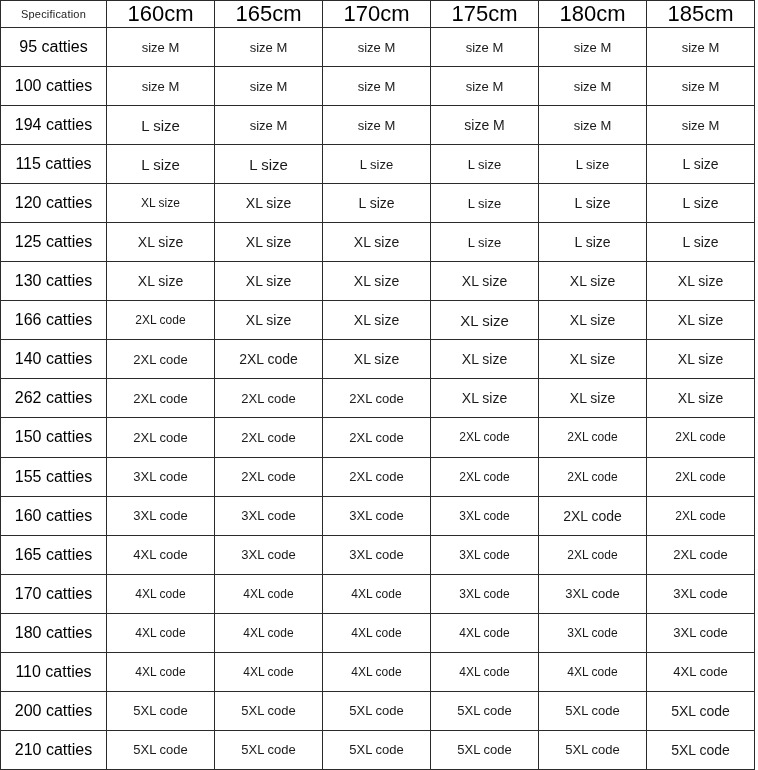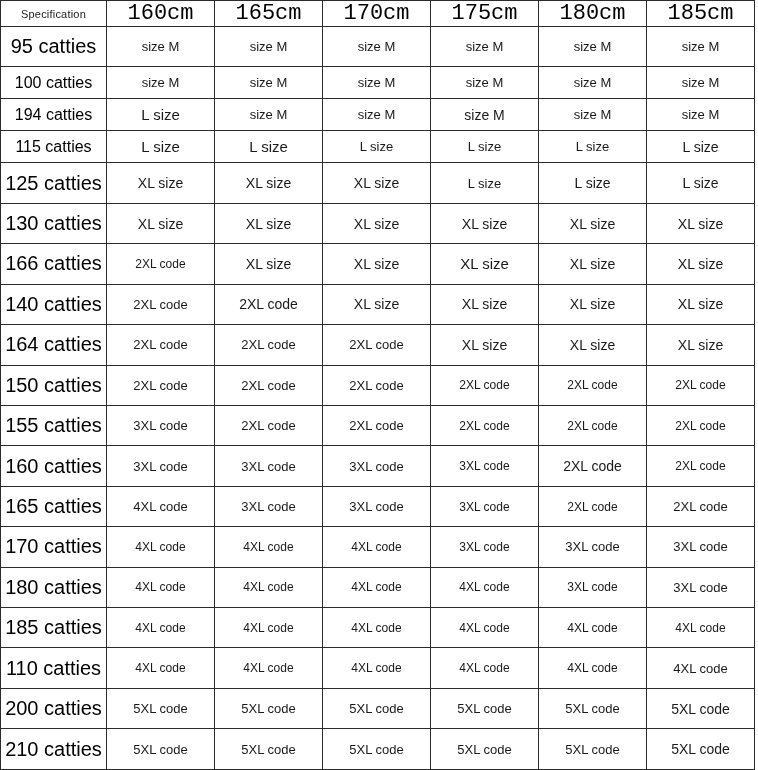--- a/index.html
+++ b/index.html
@@ -33,24 +33,24 @@
 
   .corner-cell {
     font-size: 11px;
     color: #222;
     letter-spacing: 0.2px;
   }
   .head-cell {
     font-size: 22px;
     font-weight: bold;
     color: #000;
-    font-family: Liberation Mono, monospace;
+    font-family: Liberation Sans, sans-serif;
   }
   .row-label {
-    font-size: 20px;
+    font-size: 16px;
     color: #000;
   }
   .cell {
     font-size: 13px;
     color: #1a1a1a;
   }
   
   .cell.s1 { font-size: 12px; }
   .cell.s2 { font-size: 13px; }
   .cell.s3 { font-size: 14px; }
@@ -112,20 +112,29 @@
     <tr>
       <td class="row-label s3">115 catties</td>
       <td class="cell s4">L size</td>
       <td class="cell s4">L size</td>
       <td class="cell s2">L size</td>
       <td class="cell s2">L size</td>
       <td class="cell s2">L size</td>
       <td class="cell s3">L size</td>
     </tr>
     <tr>
+      <td class="row-label s3">120 catties</td>
+      <td class="cell s1">XL size</td>
+      <td class="cell s3">XL size</td>
+      <td class="cell s3">L size</td>
+      <td class="cell s2">L size</td>
+      <td class="cell s3">L size</td>
+      <td class="cell s3">L size</td>
+    </tr>
+    <tr>
       <td class="row-label">125 catties</td>
       <td class="cell s3">XL size</td>
       <td class="cell s3">XL size</td>
       <td class="cell s3">XL size</td>
       <td class="cell s2">L size</td>
       <td class="cell s3">L size</td>
       <td class="cell s3">L size</td>
     </tr>
     <tr>
       <td class="row-label">130 catties</td>
@@ -148,21 +157,21 @@
     <tr>
       <td class="row-label">140 catties</td>
       <td class="cell s2">2XL code</td>
       <td class="cell s3">2XL code</td>
       <td class="cell s3">XL size</td>
       <td class="cell s3">XL size</td>
       <td class="cell s3">XL size</td>
       <td class="cell s3">XL size</td>
     </tr>
     <tr>
-      <td class="row-label">164 catties</td>
+      <td class="row-label">262 catties</td>
       <td class="cell s2">2XL code</td>
       <td class="cell s2">2XL code</td>
       <td class="cell s2">2XL code</td>
       <td class="cell s3">XL size</td>
       <td class="cell s3">XL size</td>
       <td class="cell s3">XL size</td>
     </tr>
     <tr>
       <td class="row-label">150 catties</td>
       <td class="cell s2">2XL code</td>
@@ -209,29 +218,20 @@
       <td class="cell s2">3XL code</td>
     </tr>
     <tr>
       <td class="row-label">180 catties</td>
       <td class="cell s1">4XL code</td>
       <td class="cell s1">4XL code</td>
       <td class="cell s1">4XL code</td>
       <td class="cell s1">4XL code</td>
       <td class="cell s1">3XL code</td>
       <td class="cell s2">3XL code</td>
-    </tr>
-    <tr>
-      <td class="row-label">185 catties</td>
-      <td class="cell s1">4XL code</td>
-      <td class="cell s1">4XL code</td>
-      <td class="cell s1">4XL code</td>
-      <td class="cell s1">4XL code</td>
-      <td class="cell s1">4XL code</td>
-      <td class="cell s1">4XL code</td>
     </tr>
     <tr>
       <td class="row-label">110 catties</td>
       <td class="cell s1">4XL code</td>
       <td class="cell s1">4XL code</td>
       <td class="cell s1">4XL code</td>
       <td class="cell s1">4XL code</td>
       <td class="cell s1">4XL code</td>
       <td class="cell s2">4XL code</td>
     </tr>

